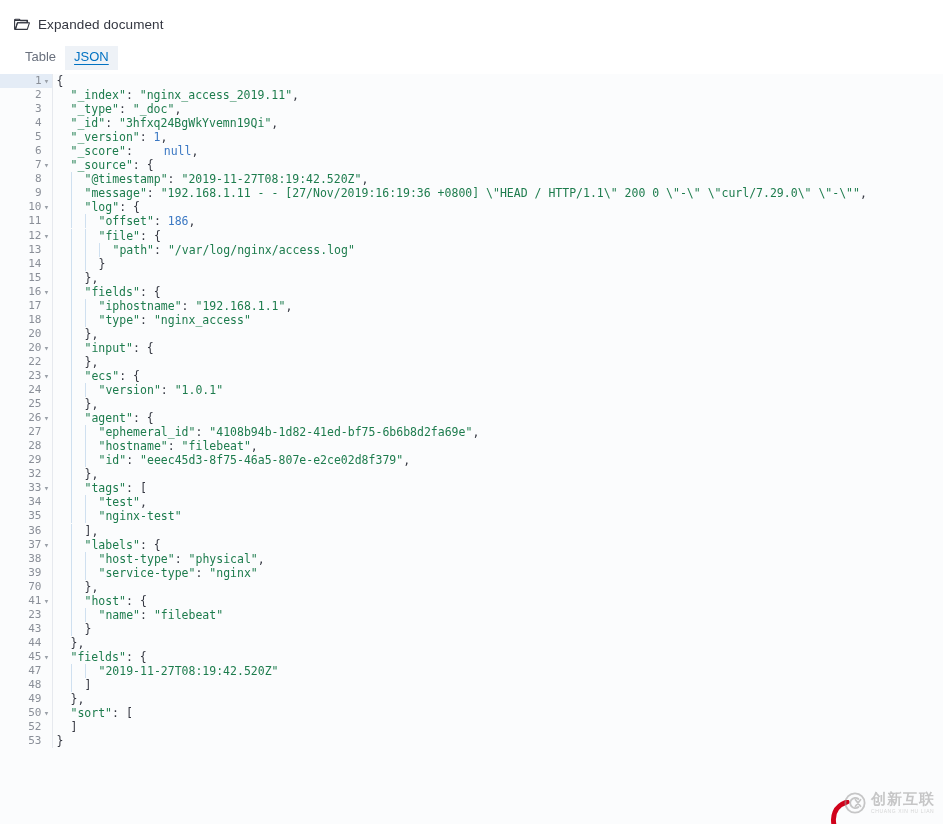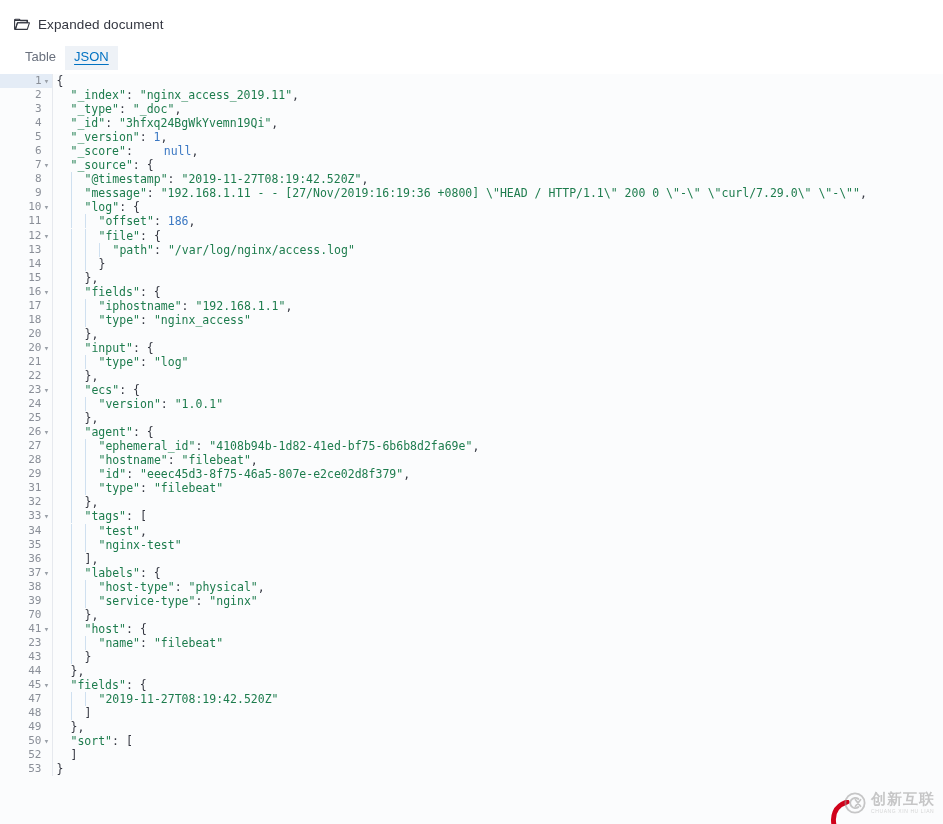--- a/index.html
+++ b/index.html
@@ -240,24 +240,20 @@
             </tr>
             <tr>
               <td class="gutter"><span class="lnum">20</span><span class="fold"></span></td>
               <td class="codecell"><span class="sp" style="width:4px"></span><span class="sp" style="width:14px"></span><span class="ig"></span><span class="sp" style="width:13px"></span><span class="p">},</span></td>
             </tr>
             <tr>
               <td class="gutter"><span class="lnum">20</span><span class="fold">▾</span></td>
               <td class="codecell"><span class="sp" style="width:4px"></span><span class="sp" style="width:14px"></span><span class="ig"></span><span class="sp" style="width:13px"></span><span class="k">"input"</span><span class="p">: {</span></td>
             </tr>
             <tr>
-              <td class="gutter"><span class="lnum">21</span><span class="fold"></span></td>
-              <td class="codecell"><span class="sp" style="width:4px"></span><span class="sp" style="width:14px"></span><span class="ig"></span><span class="sp" style="width:13px"></span><span class="ig"></span><span class="sp" style="width:13px"></span><span class="k">"type"</span><span class="p">: </span><span class="s">"log"</span></td>
-            </tr>
-            <tr>
               <td class="gutter"><span class="lnum">22</span><span class="fold"></span></td>
               <td class="codecell"><span class="sp" style="width:4px"></span><span class="sp" style="width:14px"></span><span class="ig"></span><span class="sp" style="width:13px"></span><span class="p">},</span></td>
             </tr>
             <tr>
               <td class="gutter"><span class="lnum">23</span><span class="fold">▾</span></td>
               <td class="codecell"><span class="sp" style="width:4px"></span><span class="sp" style="width:14px"></span><span class="ig"></span><span class="sp" style="width:13px"></span><span class="k">"ecs"</span><span class="p">: {</span></td>
             </tr>
             <tr>
               <td class="gutter"><span class="lnum">24</span><span class="fold"></span></td>
               <td class="codecell"><span class="sp" style="width:4px"></span><span class="sp" style="width:14px"></span><span class="ig"></span><span class="sp" style="width:13px"></span><span class="ig"></span><span class="sp" style="width:13px"></span><span class="k">"version"</span><span class="p">: </span><span class="s">"1.0.1"</span></td>
@@ -274,24 +270,20 @@
               <td class="gutter"><span class="lnum">27</span><span class="fold"></span></td>
               <td class="codecell"><span class="sp" style="width:4px"></span><span class="sp" style="width:14px"></span><span class="ig"></span><span class="sp" style="width:13px"></span><span class="ig"></span><span class="sp" style="width:13px"></span><span class="k">"ephemeral_id"</span><span class="p">: </span><span class="s">"4108b94b-1d82-41ed-bf75-6b6b8d2fa69e"</span><span class="p">,</span></td>
             </tr>
             <tr>
               <td class="gutter"><span class="lnum">28</span><span class="fold"></span></td>
               <td class="codecell"><span class="sp" style="width:4px"></span><span class="sp" style="width:14px"></span><span class="ig"></span><span class="sp" style="width:13px"></span><span class="ig"></span><span class="sp" style="width:13px"></span><span class="k">"hostname"</span><span class="p">: </span><span class="s">"filebeat"</span><span class="p">,</span></td>
             </tr>
             <tr>
               <td class="gutter"><span class="lnum">29</span><span class="fold"></span></td>
               <td class="codecell"><span class="sp" style="width:4px"></span><span class="sp" style="width:14px"></span><span class="ig"></span><span class="sp" style="width:13px"></span><span class="ig"></span><span class="sp" style="width:13px"></span><span class="k">"id"</span><span class="p">: </span><span class="s">"eeec45d3-8f75-46a5-807e-e2ce02d8f379"</span><span class="p">,</span></td>
-            </tr>
-            <tr>
-              <td class="gutter"><span class="lnum">31</span><span class="fold"></span></td>
-              <td class="codecell"><span class="sp" style="width:4px"></span><span class="sp" style="width:14px"></span><span class="ig"></span><span class="sp" style="width:13px"></span><span class="ig"></span><span class="sp" style="width:13px"></span><span class="k">"type"</span><span class="p">: </span><span class="s">"filebeat"</span></td>
             </tr>
             <tr>
               <td class="gutter"><span class="lnum">32</span><span class="fold"></span></td>
               <td class="codecell"><span class="sp" style="width:4px"></span><span class="sp" style="width:14px"></span><span class="ig"></span><span class="sp" style="width:13px"></span><span class="p">},</span></td>
             </tr>
             <tr>
               <td class="gutter"><span class="lnum">33</span><span class="fold">▾</span></td>
               <td class="codecell"><span class="sp" style="width:4px"></span><span class="sp" style="width:14px"></span><span class="ig"></span><span class="sp" style="width:13px"></span><span class="k">"tags"</span><span class="p">: [</span></td>
             </tr>
             <tr>

